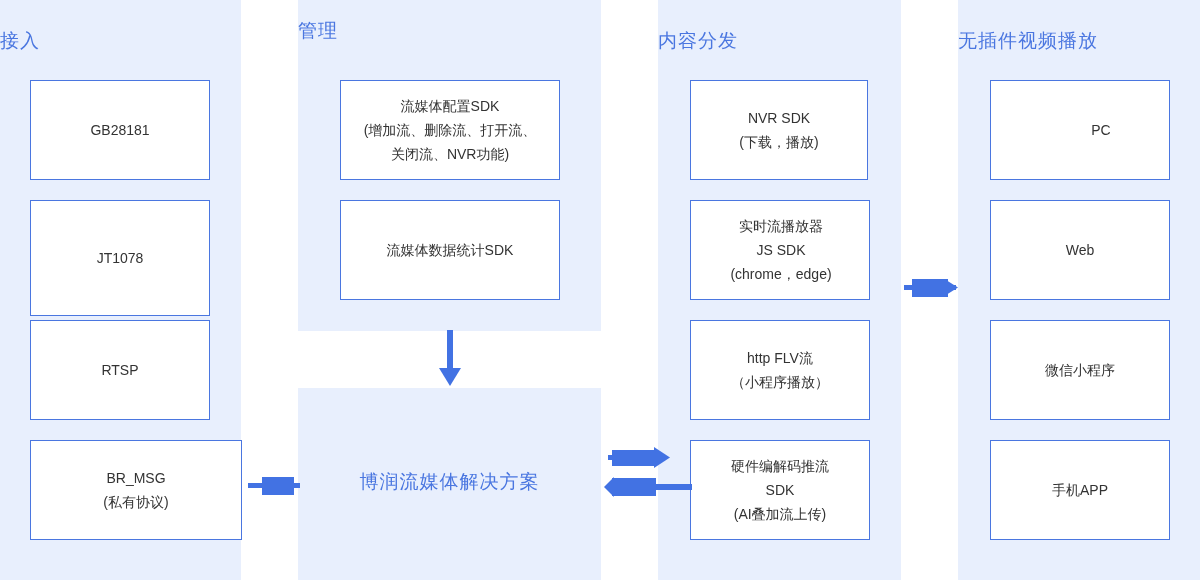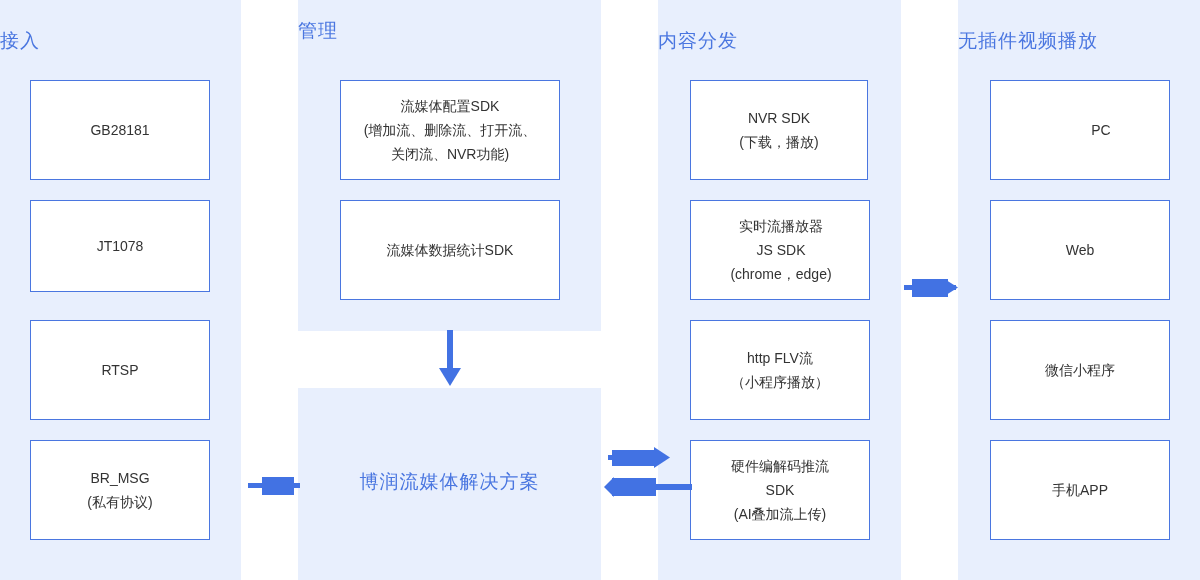--- a/index.html
+++ b/index.html
@@ -53,23 +53,23 @@
     color: #333333;
     font-size: 14px;
     line-height: 24px;
     padding: 4px 6px;
   }
   .box .lines { width: 100%; }
   .box .ln { display: block; white-space: nowrap; }
 
   
   #box-gb28181 { left: 30px; top: 80px;  width: 180px; height: 100px; }
-  #box-jt1078  { left: 30px; top: 200px; width: 180px; height: 92px; }
+  #box-jt1078  { left: 30px; top: 200px; width: 180px; height: 116px; }
   #box-rtsp    { left: 30px; top: 320px; width: 180px; height: 100px; }
-  #box-brmsg   { left: 30px; top: 440px; width: 180px; height: 100px; }
+  #box-brmsg   { left: 30px; top: 440px; width: 212px; height: 100px; }
 
   
   #box-cfg-sdk   { left: 340px; top: 80px;  width: 220px; height: 100px; }
   #box-stats-sdk { left: 340px; top: 200px; width: 220px; height: 100px; }
 
   
   #box-nvr-sdk   { left: 690px; top: 80px;  width: 178px; height: 100px; }
   #box-js-sdk    { left: 690px; top: 200px; width: 180px; height: 100px; padding-left: 8px; }
   #box-flv       { left: 690px; top: 320px; width: 180px; height: 100px; }
   #box-hw-sdk    { left: 690px; top: 440px; width: 180px; height: 100px; }

